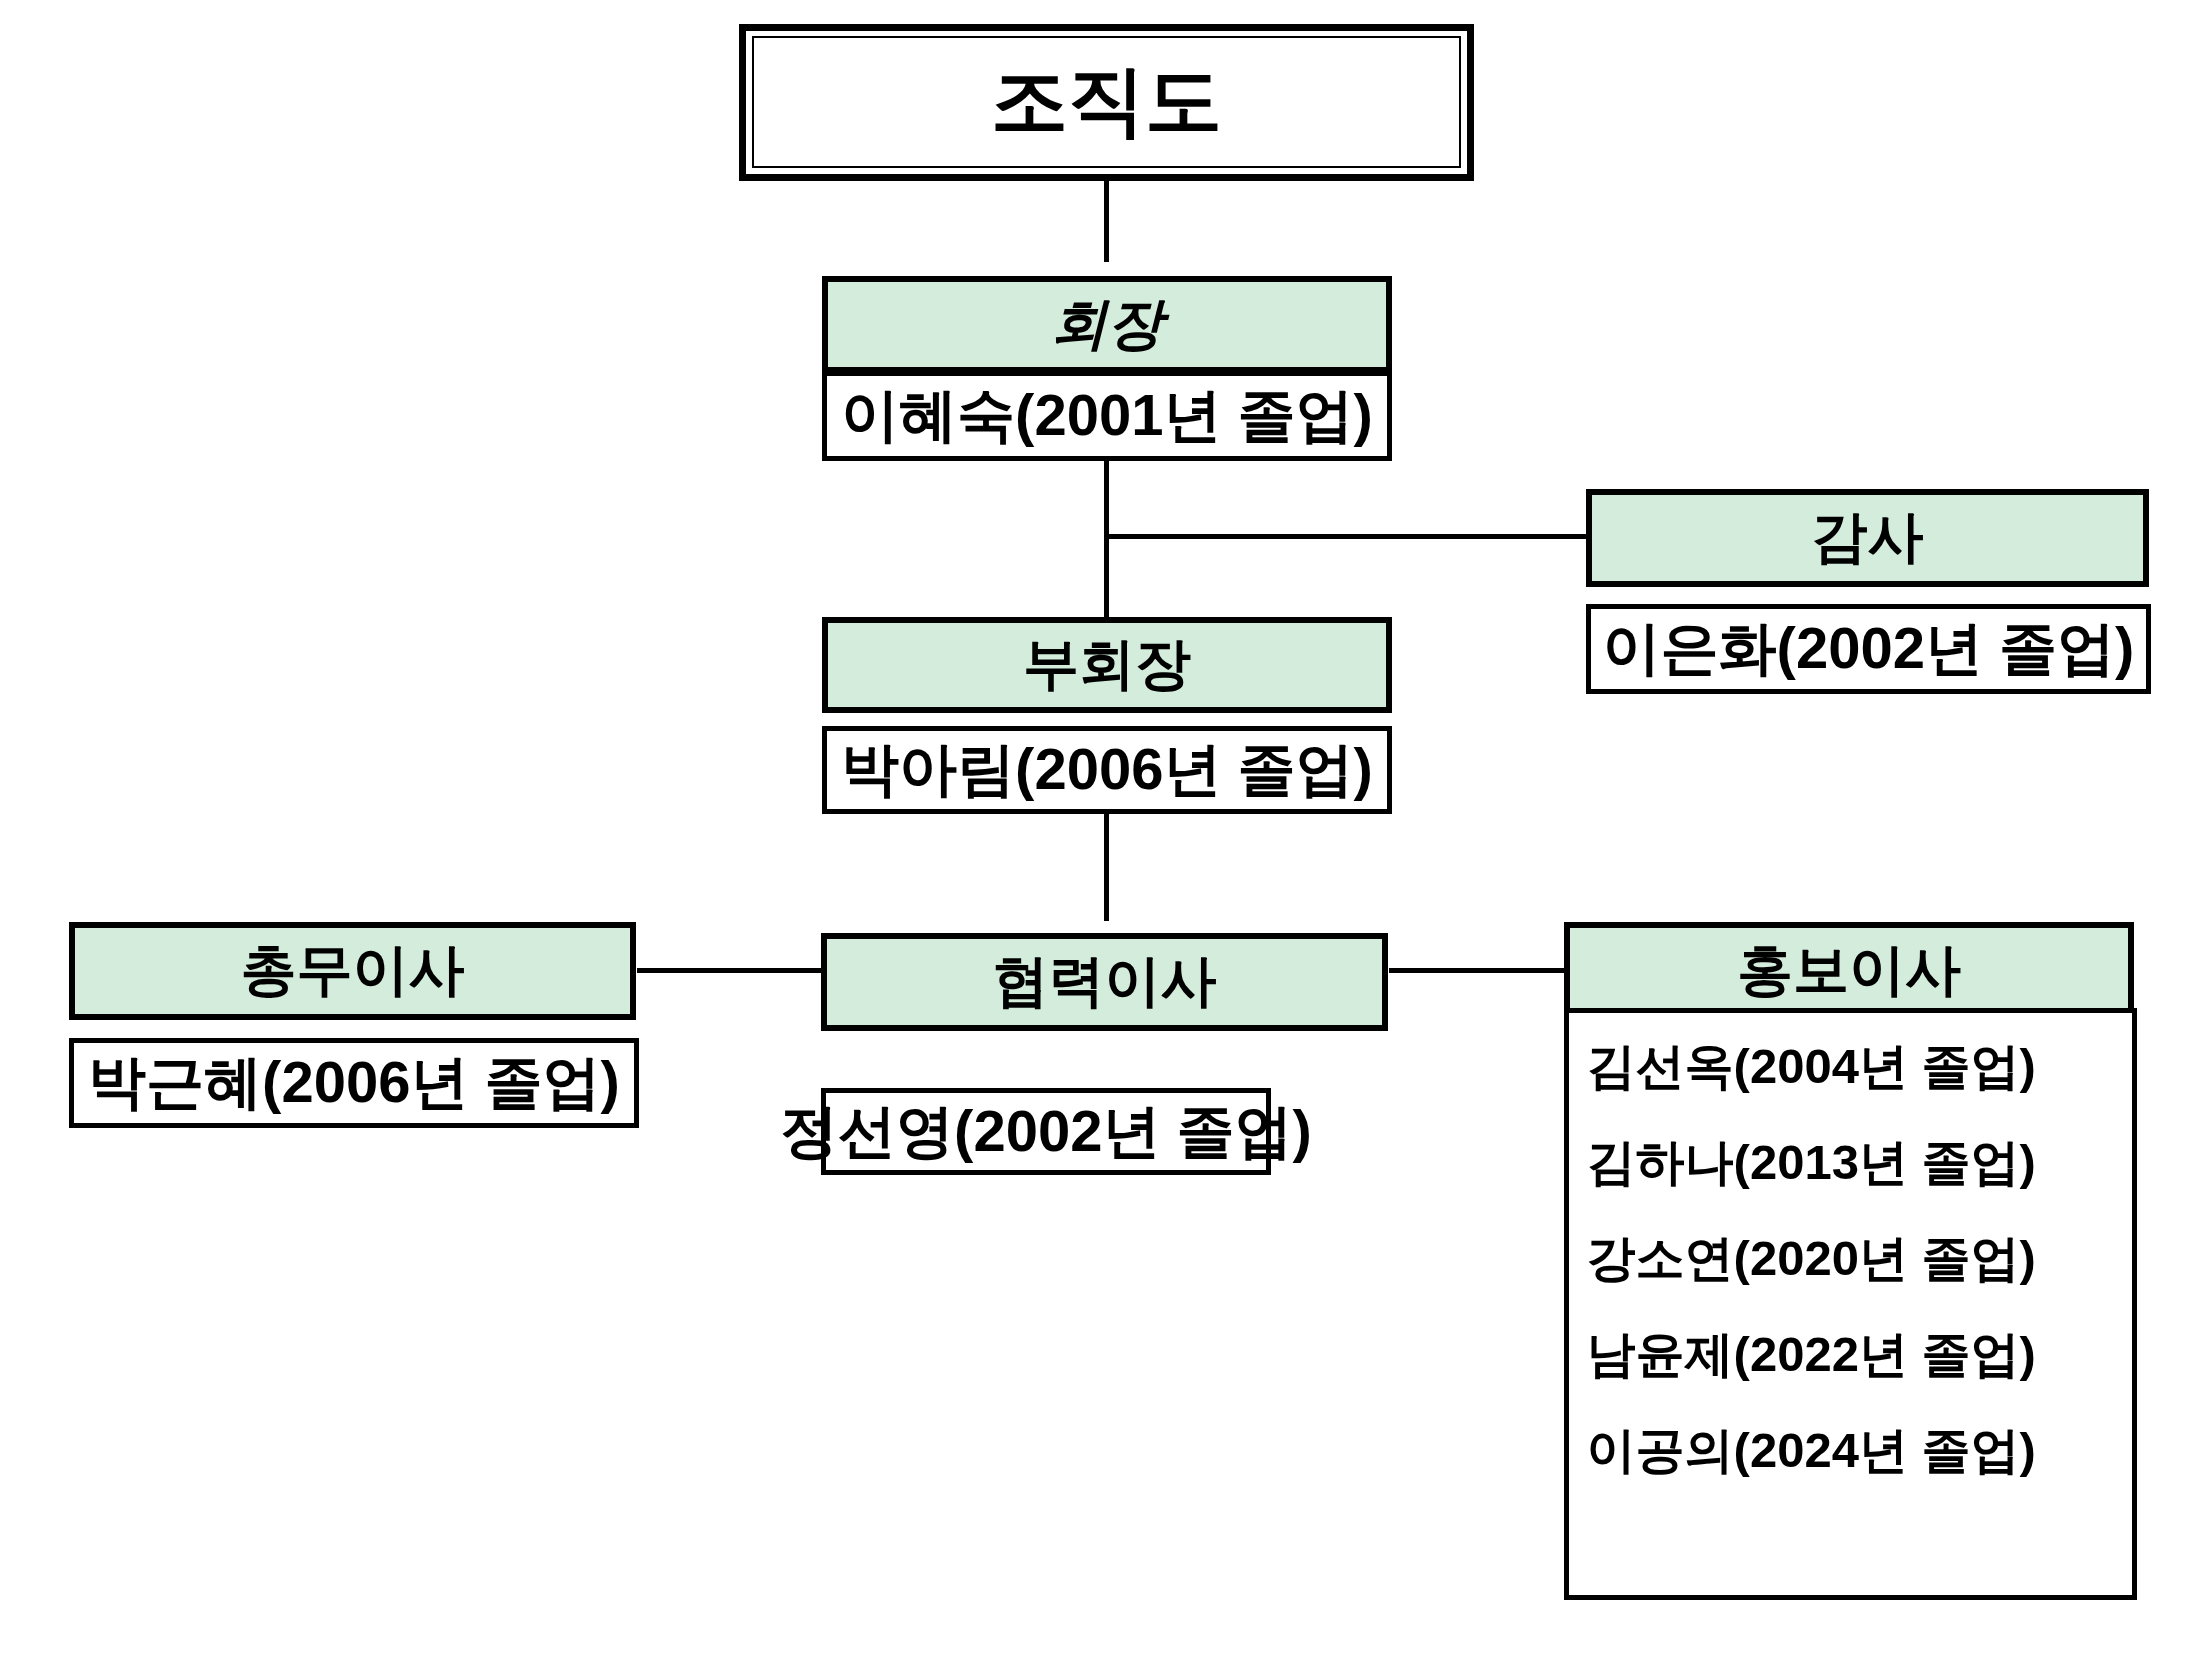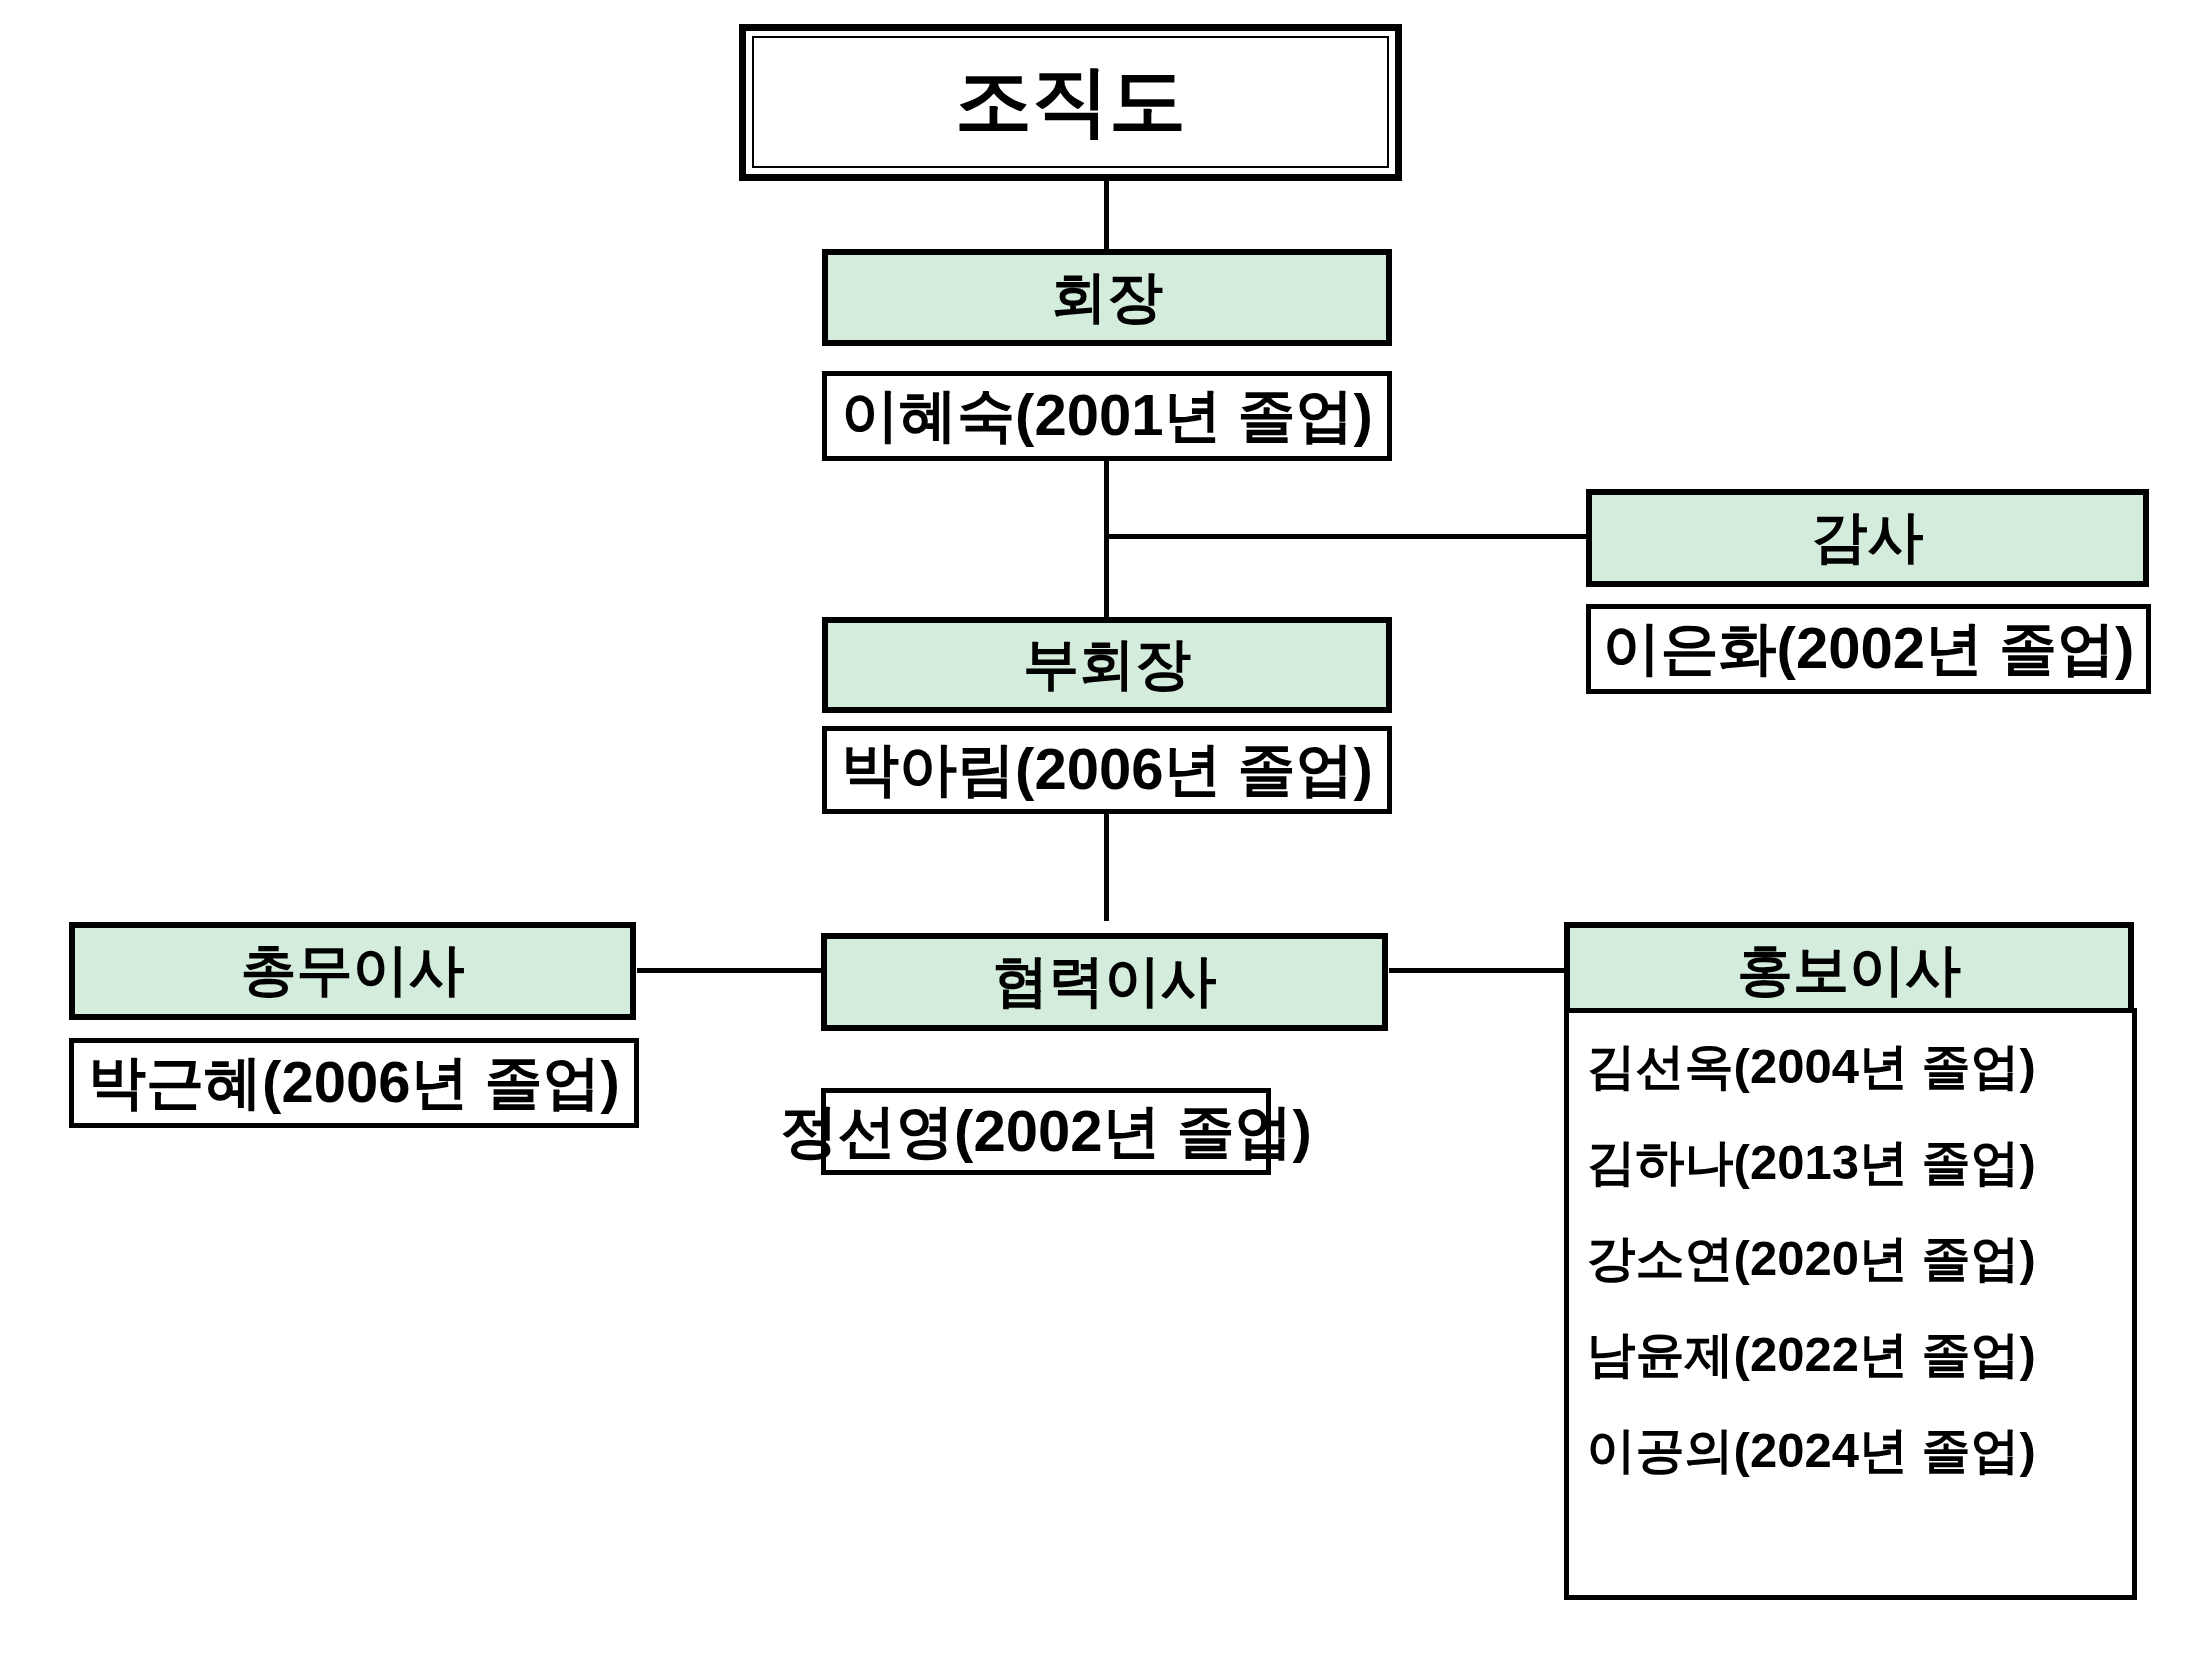--- a/index.html
+++ b/index.html
@@ -65,27 +65,27 @@
   }
 
   
   .line { background: #000000; }
 </style>
 </head>
 <body>
 
 <div id="stage">
 
-  <div class="abs title-outer" style="left:739px; top:23.5px; width:663px; height:157px;">
+  <div class="abs title-outer" style="left:739px; top:23.5px; width:735px; height:157px;">
     <div class="title-inner">조직도</div>
   </div>
 
   <div class="abs line" style="left:1104px; top:180px; width:5.1px; height:82px;"></div>
 
-  <div class="abs hdr" style="left:822px; top:249px; width:570px; height:97px;">
+  <div class="abs hdr" style="left:822px; top:276px; width:570px; height:97px;font-style:italic;">
     <span>회장</span>
   </div>
   <div class="abs mem" style="left:822px; top:371px; width:570px; height:90px;">
     <span>이혜숙(2001년 졸업)</span>
   </div>
 
   <div class="abs line" style="left:1104px; top:461px; width:5.1px; height:156px;"></div>
 
   <div class="abs line" style="left:1104px; top:534px; width:482px; height:5.1px;"></div>
 

